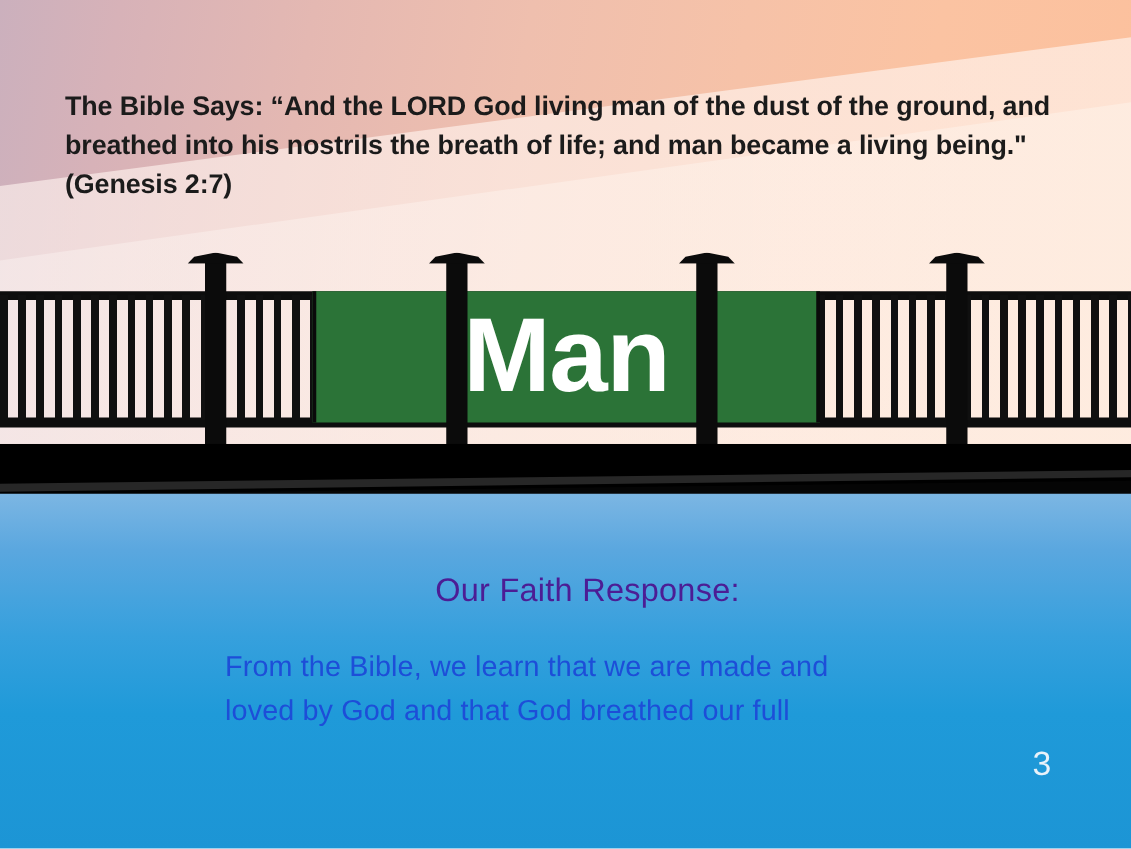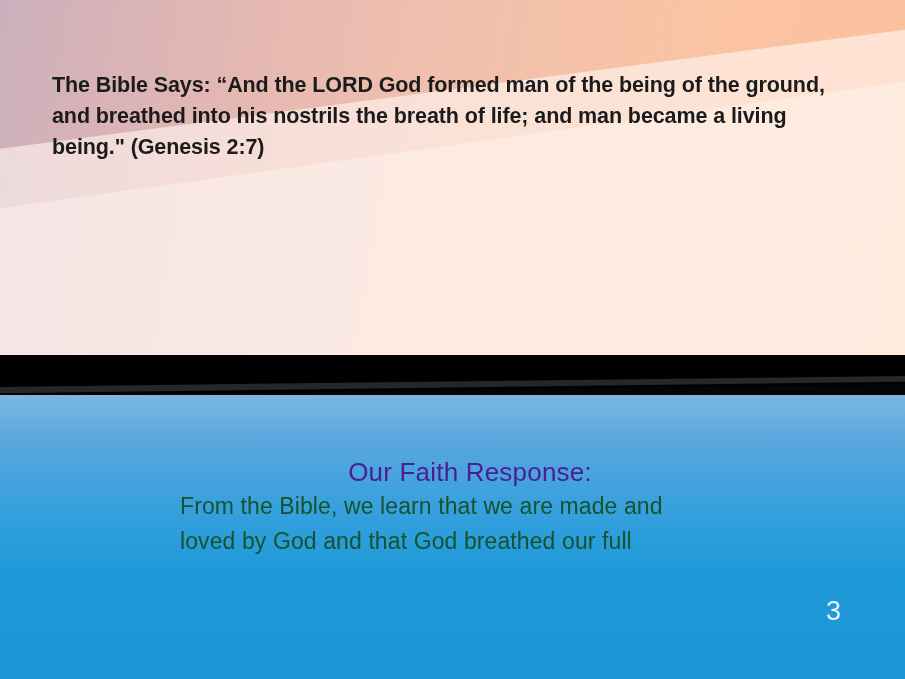--- a/index.html
+++ b/index.html
@@ -210,23 +210,24 @@
     font-size: 26px;
     line-height: 34px;
     text-align: center;
     color: #4c1d95;
     letter-spacing: 0.2px;
   }
   .response-body {
     font-size: 23px;
     line-height: 35px;
     text-align: left;
-    color: #14532d;
+    color: #1d4ed8;
     letter-spacing: 0.1px;
     padding-left: 10px;
+    margin-top: 27px;
   }
   .response-body .q {
     font-style: italic;
     font-weight: bold;
   }
 
   
   .page-number {
     position: absolute;
     left: 826px;
@@ -239,25 +240,50 @@
 </head>
 <body>
 
 <div id="slide">
 
   <div class="sky"></div>
   <div class="sky-haze"></div>
   <div class="sky-haze2"></div>
 
   <div class="scripture">
-    <span class="lead">The Bible Says:</span><span> “And the LORD God formed man of the being of</span>
+    <span class="lead">The Bible Says:</span><span> “And the LORD God living man of the dust of</span>
     <span>the ground, and breathed into his nostrils the breath of life; and man</span>
     <span>became a living being." (Genesis 2:7)</span>
   </div>
 
+  <div class="bridge">
+
+    <div class="rail-top"></div>
+    <div class="rail-bottom"></div>
+
+    <div class="balusters left"></div>
+    <div class="balusters right"></div>
+
+    <div class="sign">
+      <span class="sign-label">Man</span>
+    </div>
+
+    <div class="post" style="left:164px;"></div>
+    <div class="post-cap" style="left:150px;"></div>
+
+    <div class="post" style="left:357px;"></div>
+    <div class="post-cap" style="left:343px;"></div>
+
+    <div class="post" style="left:557px;"></div>
+    <div class="post-cap" style="left:543px;"></div>
+
+    <div class="post" style="left:757px;"></div>
+    <div class="post-cap" style="left:743px;"></div>
+
+  </div>
 
   <div class="deck">
     <div class="deck-main"></div>
     <div class="deck-edge"></div>
     <div class="deck-under"></div>
   </div>
 
   <div class="water"></div>
 
   <div class="response">

